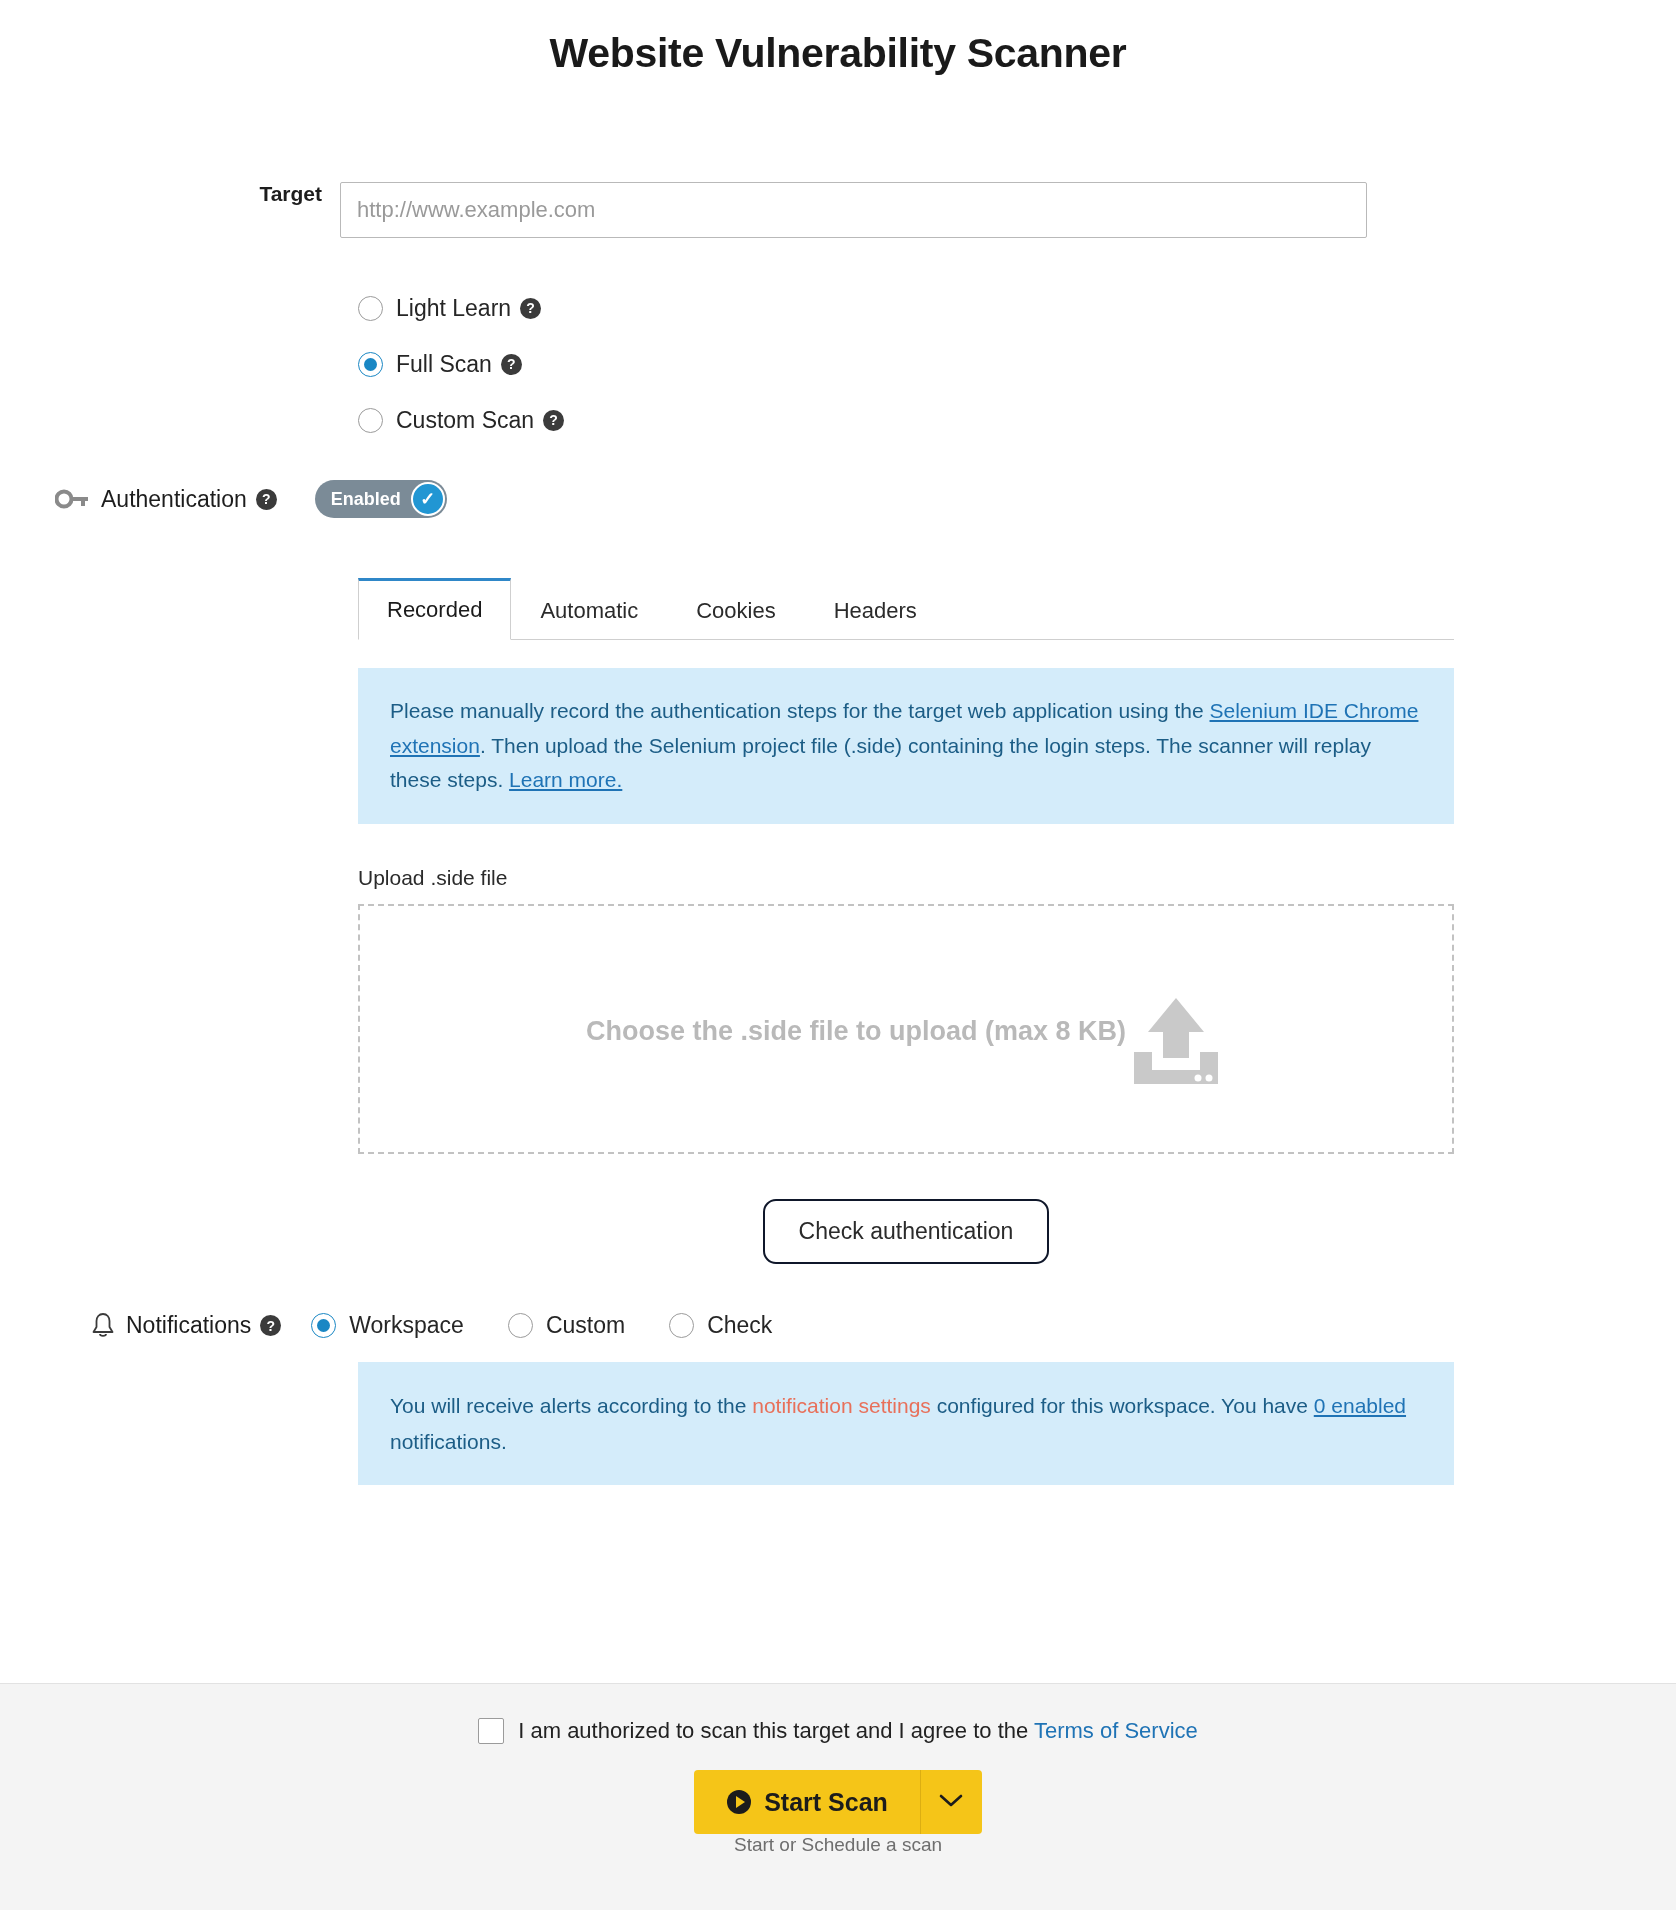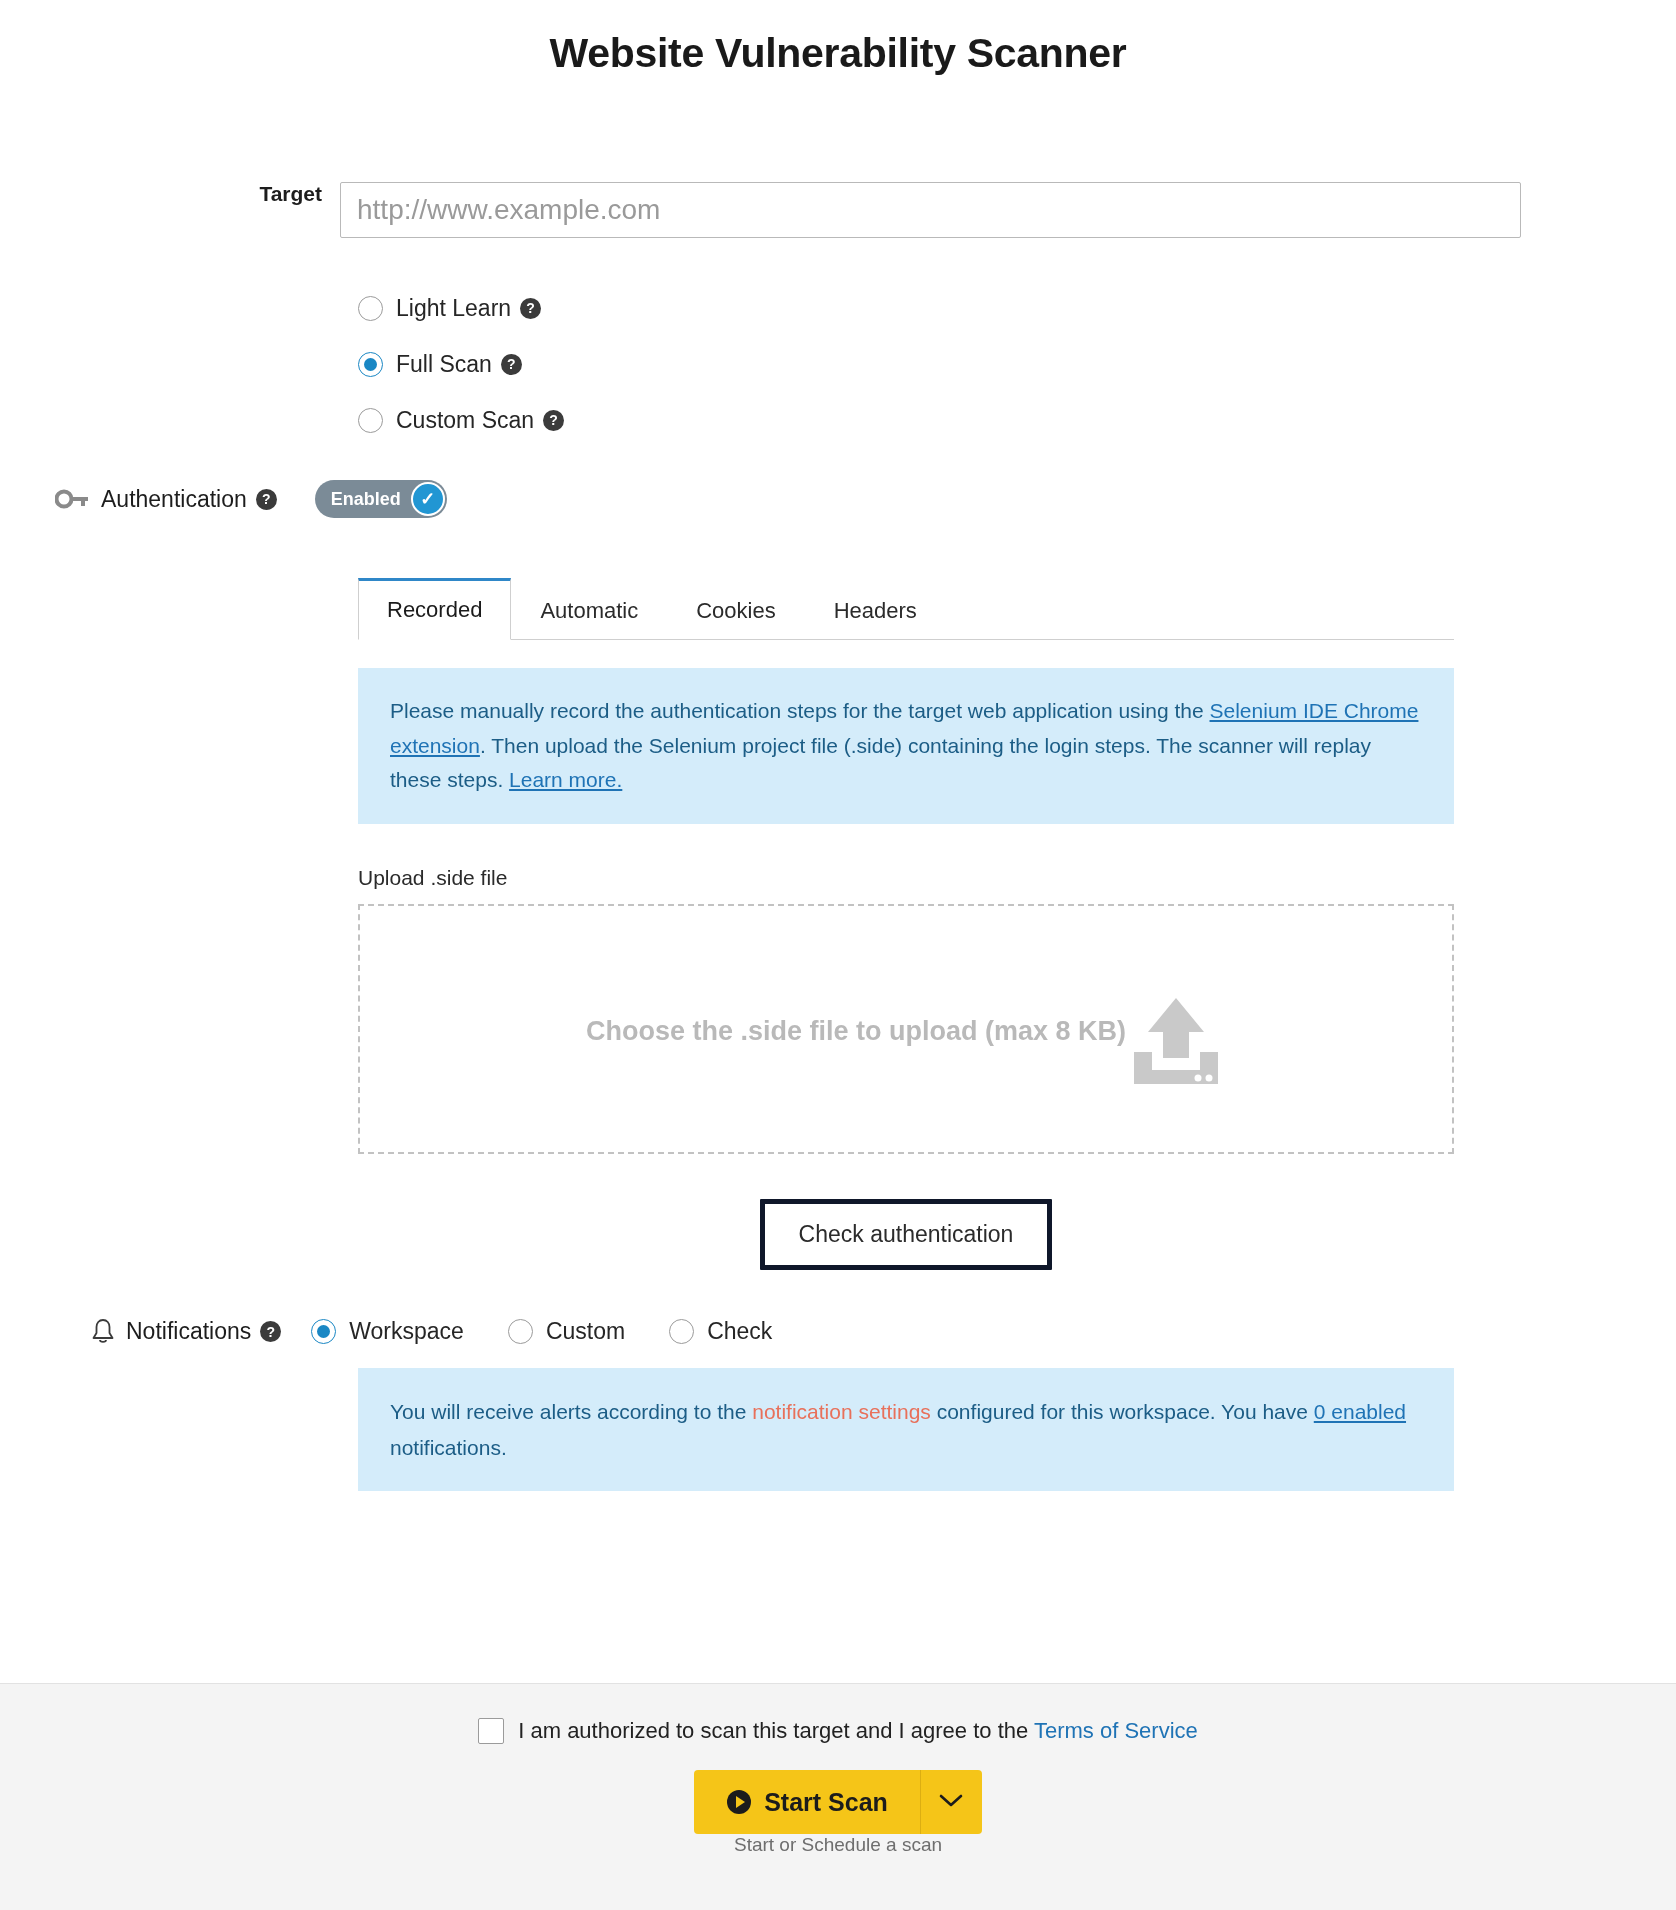--- a/index.html
+++ b/index.html
@@ -37,25 +37,25 @@
   }
   .target-label {
     width: 340px;
     text-align: right;
     padding-right: 18px;
     font-size: 21px;
     font-weight: bold;
     color: #1d1d1d;
   }
   .target-input {
-    width: 1181px;
+    width: 1027px;
     height: 56px;
     border: 1px solid #b9b9b9;
     background: #fff;
-    font-size: 28px;
+    font-size: 22px;
     padding: 0 16px;
     color: #333;
     font-family: "Liberation Sans", sans-serif;
     border-radius: 2px;
     outline: none;
   }
   .target-input::placeholder { color: #9a9a9a; }
 
   
   .scan-types {
@@ -221,26 +221,26 @@
 
   
   .check-auth-wrap {
     margin-left: 358px;
     width: 1096px;
     display: flex;
     justify-content: center;
     margin-top: 45px;
   }
   .check-auth-btn {
-    border: 5px solid #0f172a;
+    border: 2px solid #0f172a;
     background: #fff;
     font-size: 23px;
     color: #2b2b2b;
     padding: 17px 34px;
-    border-radius: 1px;
+    border-radius: 13px;
     font-family: "Liberation Sans", sans-serif;
     cursor: pointer;
   }
 
   
   .notif-row {
     display: flex;
     align-items: center;
     margin-top: 48px;
     margin-left: 90px;

